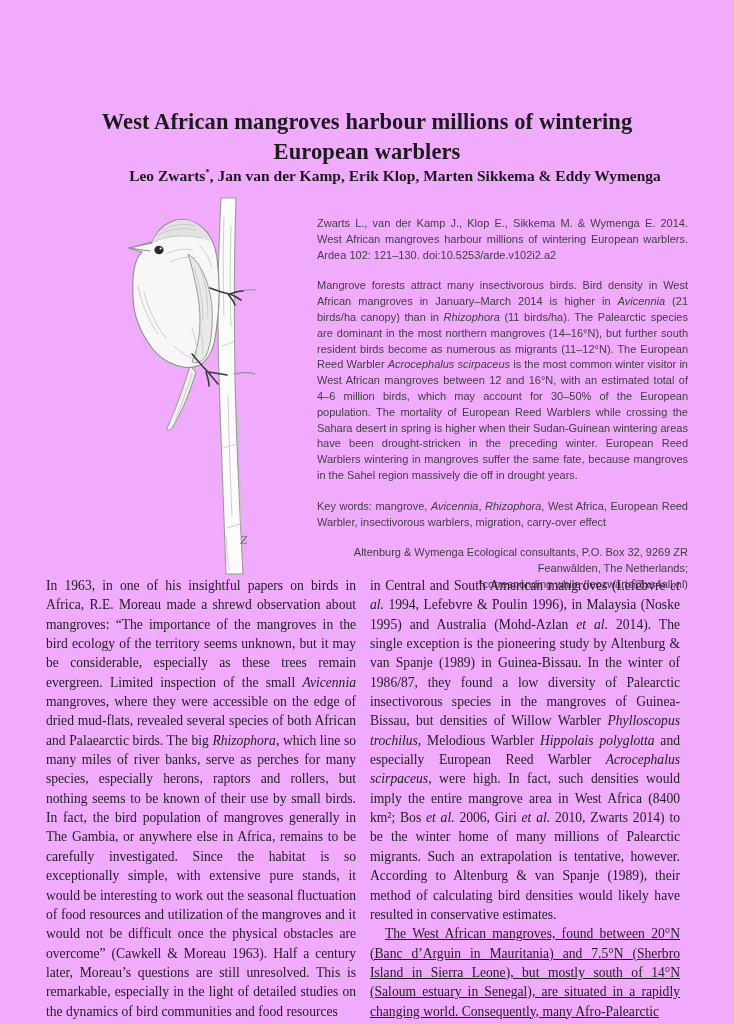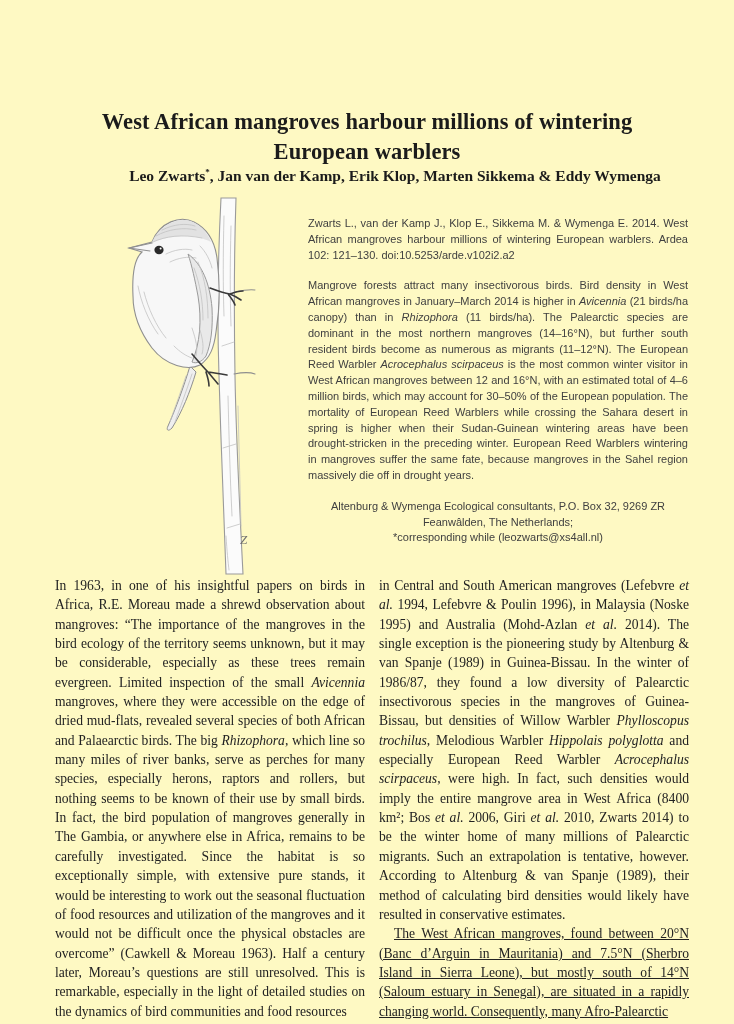--- a/index.html
+++ b/index.html
@@ -1,20 +1,20 @@
 <!DOCTYPE html>
 <html lang="en"><head>
 <meta charset="utf-8">
 <style>
   html,body{margin:0;padding:0;background:#e9e9e9;}
   .page{
     position:relative;
     width:734px;height:1024px;
     margin:0 auto;
-    background:#fef9c3;
+    background:#f0abfc;
     overflow:hidden;
     font-family:"Liberation Serif", serif;
     color:#262626;
   }
   .title{
     position:absolute;top:92px;left:77px;width:580px;
     text-align:center;
     font-family:"Liberation Serif", serif;
     font-weight:700;
     font-size:22.5px;line-height:30px;
@@ -33,25 +33,25 @@
   .bird-wrap{
     position:absolute;top:196px;left:122px;width:180px;height:380px;
   }
   .info{
     position:absolute;top:216px;left:304px;width:384px;
     font-family:"Liberation Sans", sans-serif;
     font-size:11px;line-height:15.8px;
     color:#404040;
     text-align:justify;
   }
-  .info p{margin:0 0 15px 4px;}
-  .info p.nojust{text-align:center;}
+  .info p{margin:0 0 15px 13px;}
+  .info p.nojust{text-align:right;}
   .info p.tight{margin-bottom:0;}
   .body-cols{
-    position:absolute;top:576px;left:55px;width:634px;
+    position:absolute;top:576px;left:46px;width:634px;
     display:flex;gap:14px;
   }
   .col{width:310px;
     font-size:13.6px;line-height:19.35px;
     text-align:justify;
     color:#222222;
   }
   .col p{margin:0;}
   .col p.indent{text-indent:15px;text-decoration:underline;}
   em{}
@@ -103,20 +103,21 @@
 
       <path class="darkline" d="M70,158 C76,165 81,171 86,176 M86,176 C93,177 99,178 105,179 M86,176 C90,181 93,184 96,188 M84,176 C86,182 87,186 87,190"></path>
 
       <text class="sig" x="118" y="348">Z</text>
     </svg>
   </div>
 
   <div class="info">
     <p>Zwarts L., van der Kamp J., Klop E., Sikkema M. &amp; Wymenga E. 2014. West African mangroves harbour millions of wintering European warblers. Ardea 102: 121–130. doi:10.5253/arde.v102i2.a2</p>
     <p><span>Mangrove forests attract many insectivorous birds. Bird density in West African mangroves in January–March 2014 is higher in </span><em>Avicennia</em><span> (21 birds/ha canopy) than in </span><em>Rhizophora</em><span> (11 birds/ha). The Palearctic species are dominant in the most northern mangroves (14–16°N), but further south resident birds become as numerous as migrants (11–12°N). The European Reed Warbler </span><em>Acrocephalus scirpaceus</em><span> is the most common winter visitor in West African mangroves between 12 and 16°N, with an estimated total of 4–6 million birds, which may account for 30–50% of the European population. The mortality of European Reed Warblers while crossing the Sahara desert in spring is higher when their Sudan-Guinean wintering areas have been drought-stricken in the preceding winter. European Reed Warblers wintering in mangroves suffer the same fate, because mangroves in the Sahel region massively die off in drought years.</span></p>
+    <p><span>Key words: mangrove, </span><em>Avicennia</em><span>, </span><em>Rhizophora</em><span>, West Africa, European Reed Warbler, insectivorous warblers, migration, carry-over effect</span></p>
     <p class="nojust tight">Altenburg &amp; Wymenga Ecological consultants, P.O. Box 32, 9269 ZR Feanwâlden, The Netherlands;</p>
     <p class="nojust">*corresponding while (leozwarts@xs4all.nl)</p>
   </div>
 
   <div class="body-cols">
     <div class="col">
       <p><span>In 1963, in one of his insightful papers on birds in Africa, R.E. Moreau made a shrewd observation about mangroves: “The importance of the mangroves in the bird ecology of the territory seems unknown, but it may be considerable, especially as these trees remain evergreen. Limited inspection of the small </span><em>Avicennia</em><span> mangroves, where they were accessible on the edge of dried mud-flats, revealed several species of both African and Palaearctic birds. The big </span><em>Rhizophora</em><span>, which line so many miles of river banks, serve as perches for many species, especially herons, raptors and rollers, but nothing seems to be known of their use by small birds. In fact, the bird population of mangroves generally in The Gambia, or anywhere else in Africa, remains to be carefully investigated. Since the habitat is so exceptionally simple, with extensive pure stands, it would be interesting to work out the seasonal fluctuation of food resources and utilization of the mangroves and it would not be difficult once the physical obstacles are overcome” (Cawkell &amp; Moreau 1963). Half a century later, Moreau’s questions are still unresolved. This is remarkable, especially in the light of detailed studies on the dynamics of bird communities and food resources</span></p>
     </div>
     <div class="col">
       <p><span>in Central and South American mangroves (Lefebvre </span><em>et al.</em><span> 1994, Lefebvre &amp; Poulin 1996), in Malaysia (Noske 1995) and Australia (Mohd-Azlan </span><em>et al.</em><span> 2014). The single exception is the pioneering study by Altenburg &amp; van Spanje (1989) in Guinea-Bissau. In the winter of 1986/87, they found a low diversity of Palearctic insectivorous species in the mangroves of Guinea-Bissau, but densities of Willow Warbler </span><em>Phylloscopus trochilus</em><span>, Melodious Warbler </span><em>Hippolais polyglotta</em><span> and especially European Reed Warbler </span><em>Acrocephalus scirpaceus</em><span>, were high. In fact, such densities would imply the entire mangrove area in West Africa (8400 km²; Bos </span><em>et al.</em><span> 2006, Giri </span><em>et al.</em><span> 2010, Zwarts 2014) to be the winter home of many millions of Palearctic migrants. Such an extrapolation is tentative, however. According to Altenburg &amp; van Spanje (1989), their method of calculating bird densities would likely have resulted in conservative estimates.</span></p>

